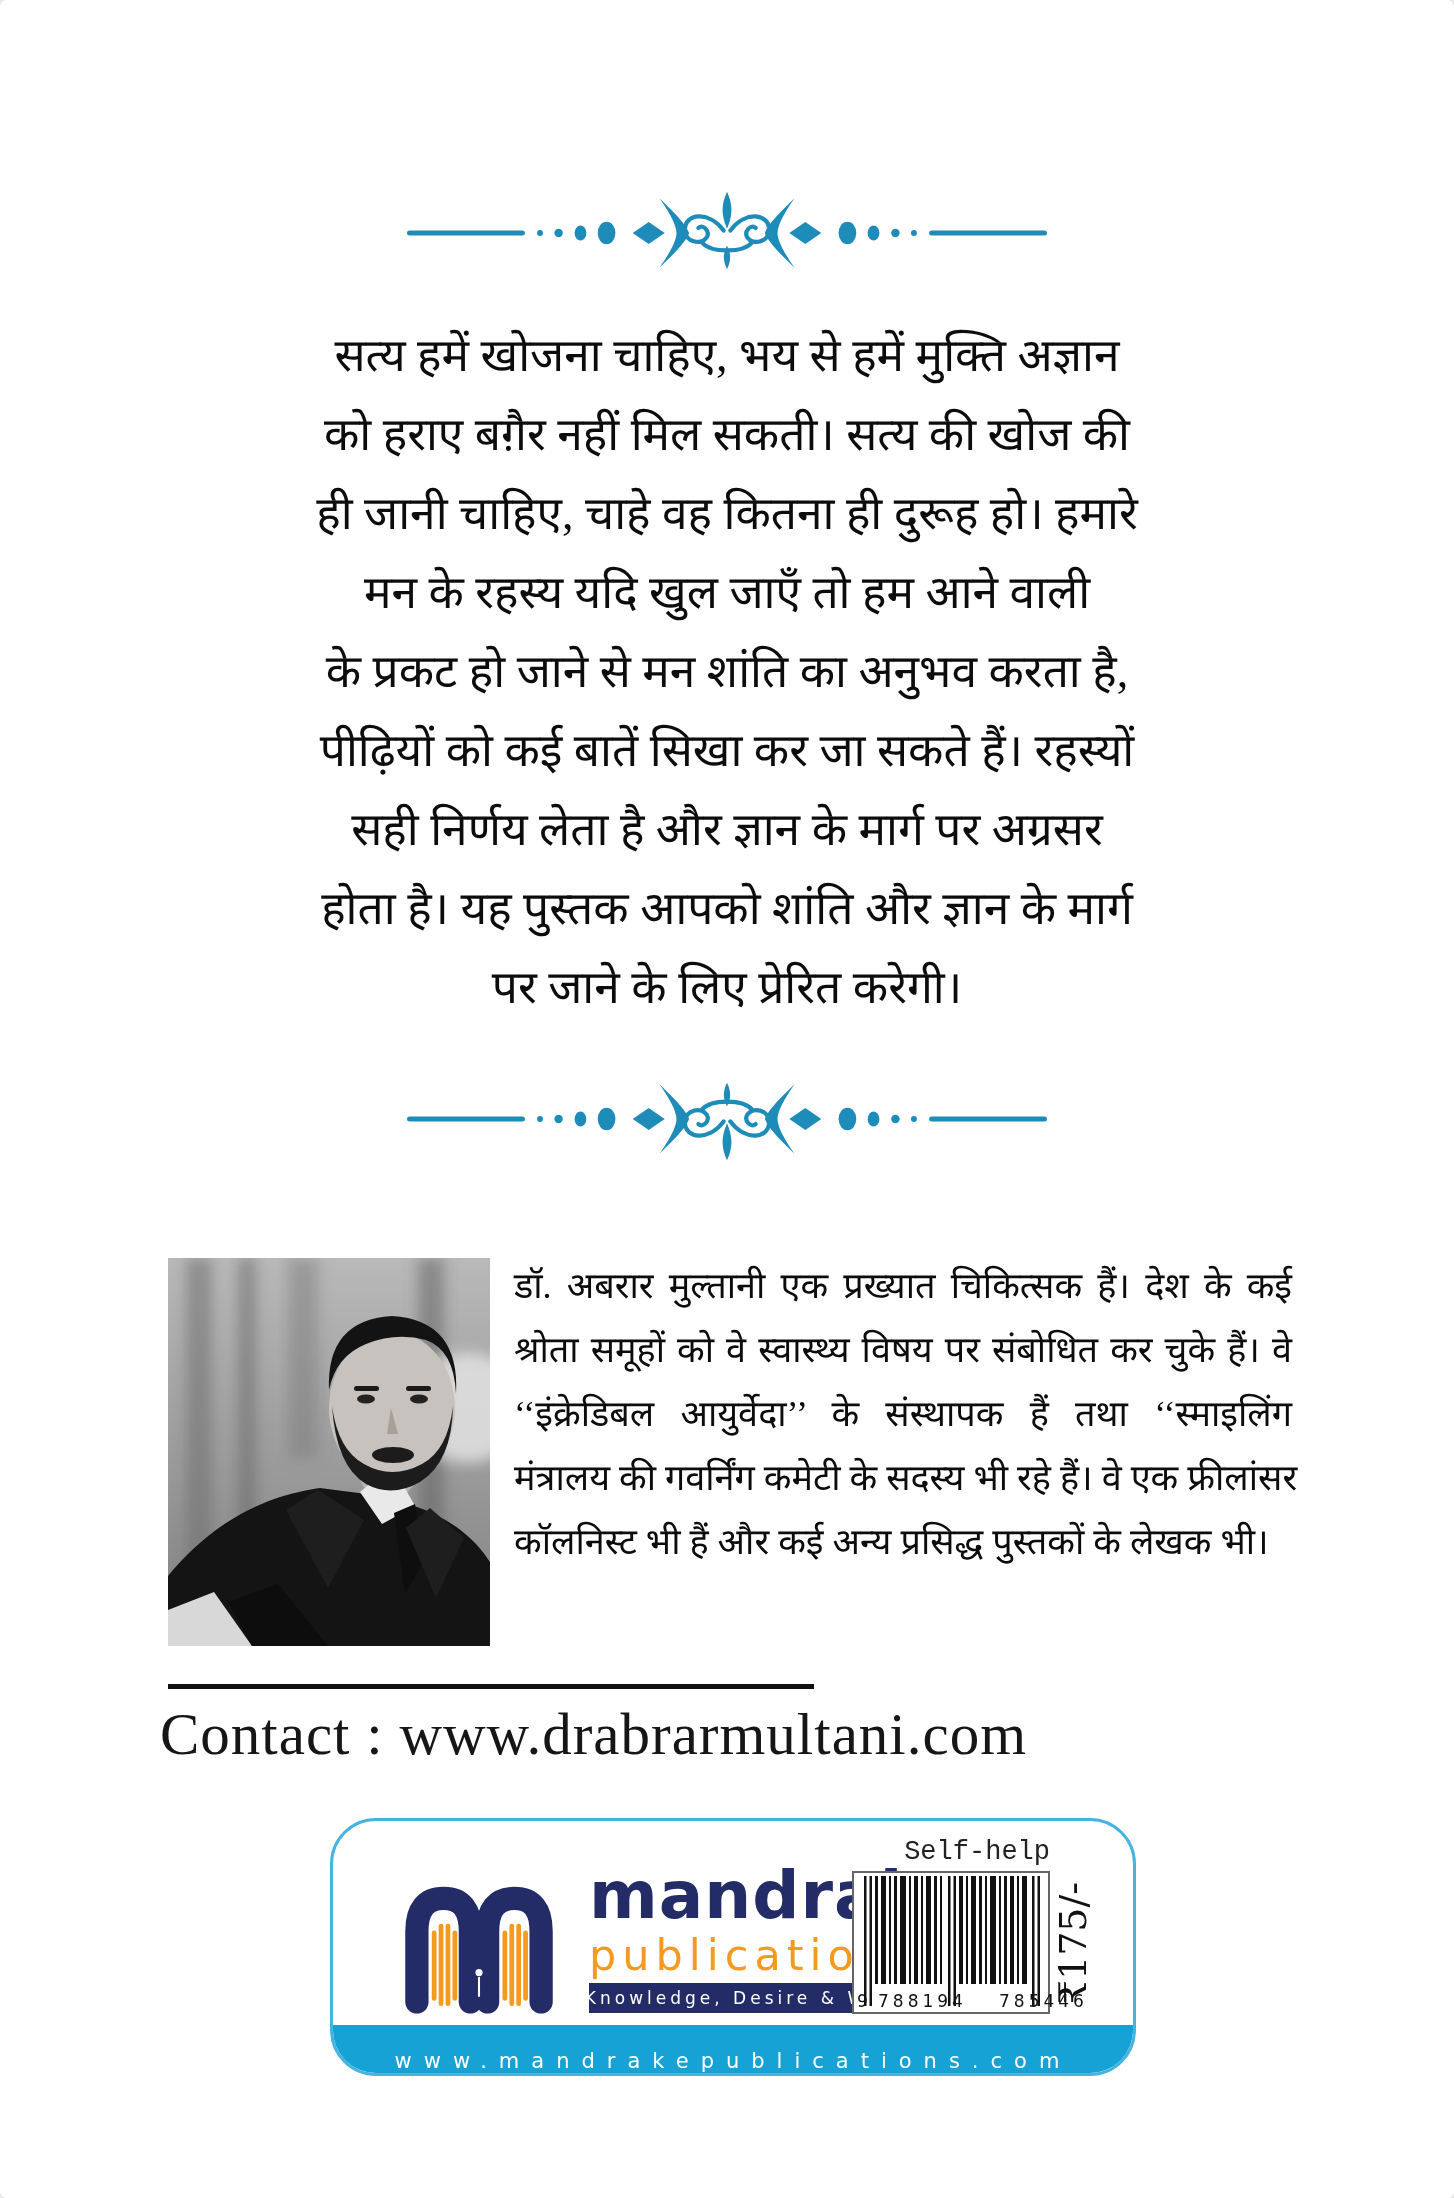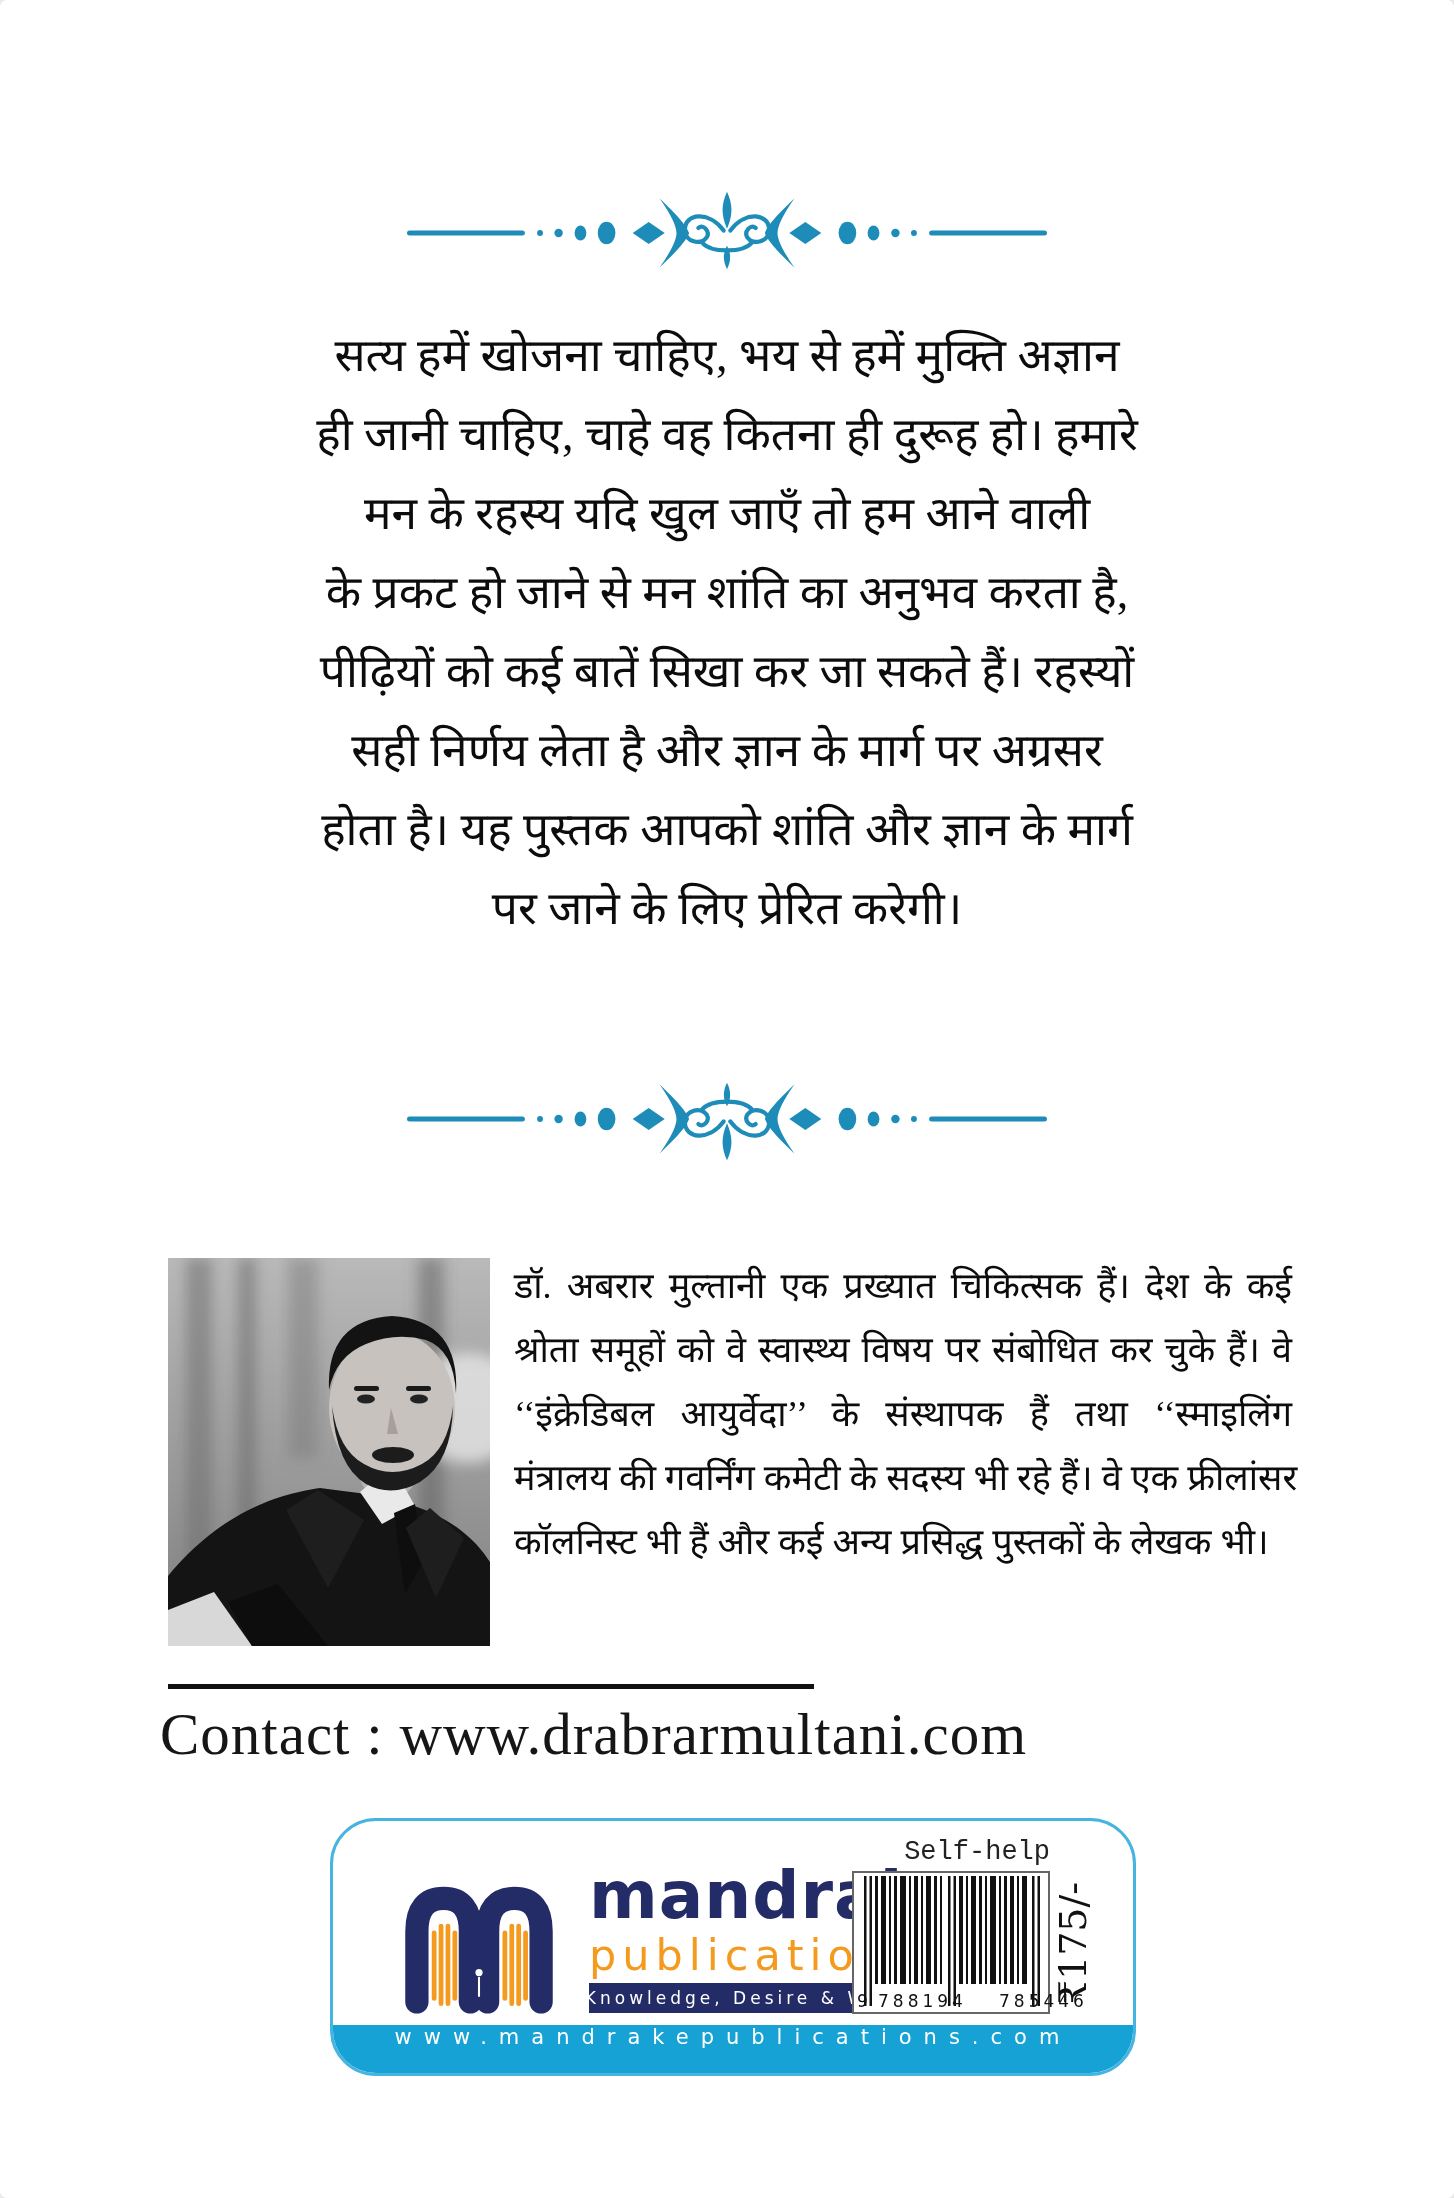--- a/index.html
+++ b/index.html
@@ -80,21 +80,21 @@
   .price{
     position:absolute;left:716px;top:50px;width:48px;height:143px;
     display:flex;align-items:center;justify-content:center;
   }
   .price span{
     transform:rotate(-90deg);white-space:nowrap;
     font-size:38px;color:#111;font-family:"DejaVu Serif","Liberation Serif",serif;
   }
   .webband{
     position:absolute;left:0;bottom:0;width:100%;height:48px;background:#16a2d4;
-    display:flex;align-items:flex-start;justify-content:center;
+    display:flex;align-items:flex-end;justify-content:center;
     font-family:"DejaVu Sans","Liberation Sans",sans-serif;
     font-size:21px;letter-spacing:12px;color:#ffffff;white-space:nowrap;
   }
   .defs-hidden{position:absolute;width:0;height:0;overflow:hidden;}
 </style>
 </head>
 <body>
 
 <svg class="defs-hidden" aria-hidden="true">
   <defs>
@@ -121,20 +121,21 @@
 <div class="page">
 
   <div class="divider divider-top">
     <svg viewBox="0 0 760 110">
       <use href="#ornament-full" xlink:href="#ornament-full"></use>
     </svg>
   </div>
 
   <div class="quote">
     <div class="quote-line">सत्य हमें खोजना चाहिए, भय से हमें मुक्ति अज्ञान</div>
+    <div class="quote-line">को हराए बग़ैर नहीं मिल सकती। सत्य की खोज की</div>
     <div class="quote-line">ही जानी चाहिए, चाहे वह कितना ही दुरूह हो। हमारे</div>
     <div class="quote-line">मन के रहस्य यदि खुल जाएँ तो हम आने वाली</div>
     <div class="quote-line">के प्रकट हो जाने से मन शांति का अनुभव करता है,</div>
     <div class="quote-line">पीढ़ियों को कई बातें सिखा कर जा सकते हैं। रहस्यों</div>
     <div class="quote-line">सही निर्णय लेता है और ज्ञान के मार्ग पर अग्रसर</div>
     <div class="quote-line">होता है। यह पुस्तक आपको शांति और ज्ञान के मार्ग</div>
     <div class="quote-line">पर जाने के लिए प्रेरित करेगी।</div>
   </div>
 
   <div class="divider divider-bottom">

